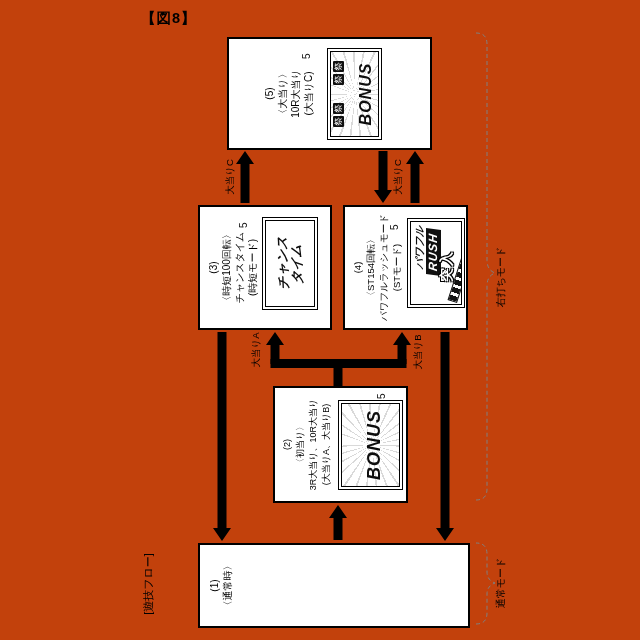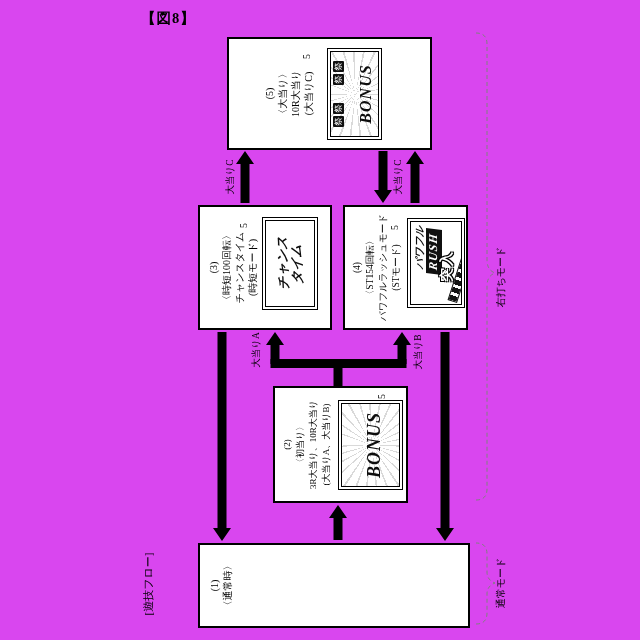--- a/index.html
+++ b/index.html
@@ -1,17 +1,17 @@
 <!DOCTYPE html>
 <html><head>
 <meta charset="utf-8">
 <style>
   html,body{margin:0;padding:0;background:#fff;}
-  .canvas{position:relative;width:640px;height:640px;background:#d946ef;overflow:hidden;
-          font-family:Liberation Serif, serif;color:#000;}
+  .canvas{position:relative;width:640px;height:640px;background:#c2410c;overflow:hidden;
+          font-family:Liberation Sans, sans-serif;color:#000;}
   .fig-title{position:absolute;left:141px;top:9px;font-size:14.5px;font-weight:600;letter-spacing:1px;}
   
   .stage{position:absolute;left:0;top:0;width:640px;height:640px;
          transform:rotate(-90deg);transform-origin:320px 320px;}
   .overlay{position:absolute;left:0;top:0;width:640px;height:640px;}
   .gbox{position:absolute;border:2px solid #000;background:#fff;box-sizing:border-box;}
   .btxt{position:absolute;left:0;right:0;text-align:center;line-height:13px;}
   .bline{white-space:nowrap;}
   .screen{position:absolute;border:1.5px solid #000;background:#fff;padding:2px;box-sizing:border-box;}
   .screen-inner{position:relative;border:1px solid #000;width:100%;height:100%;

